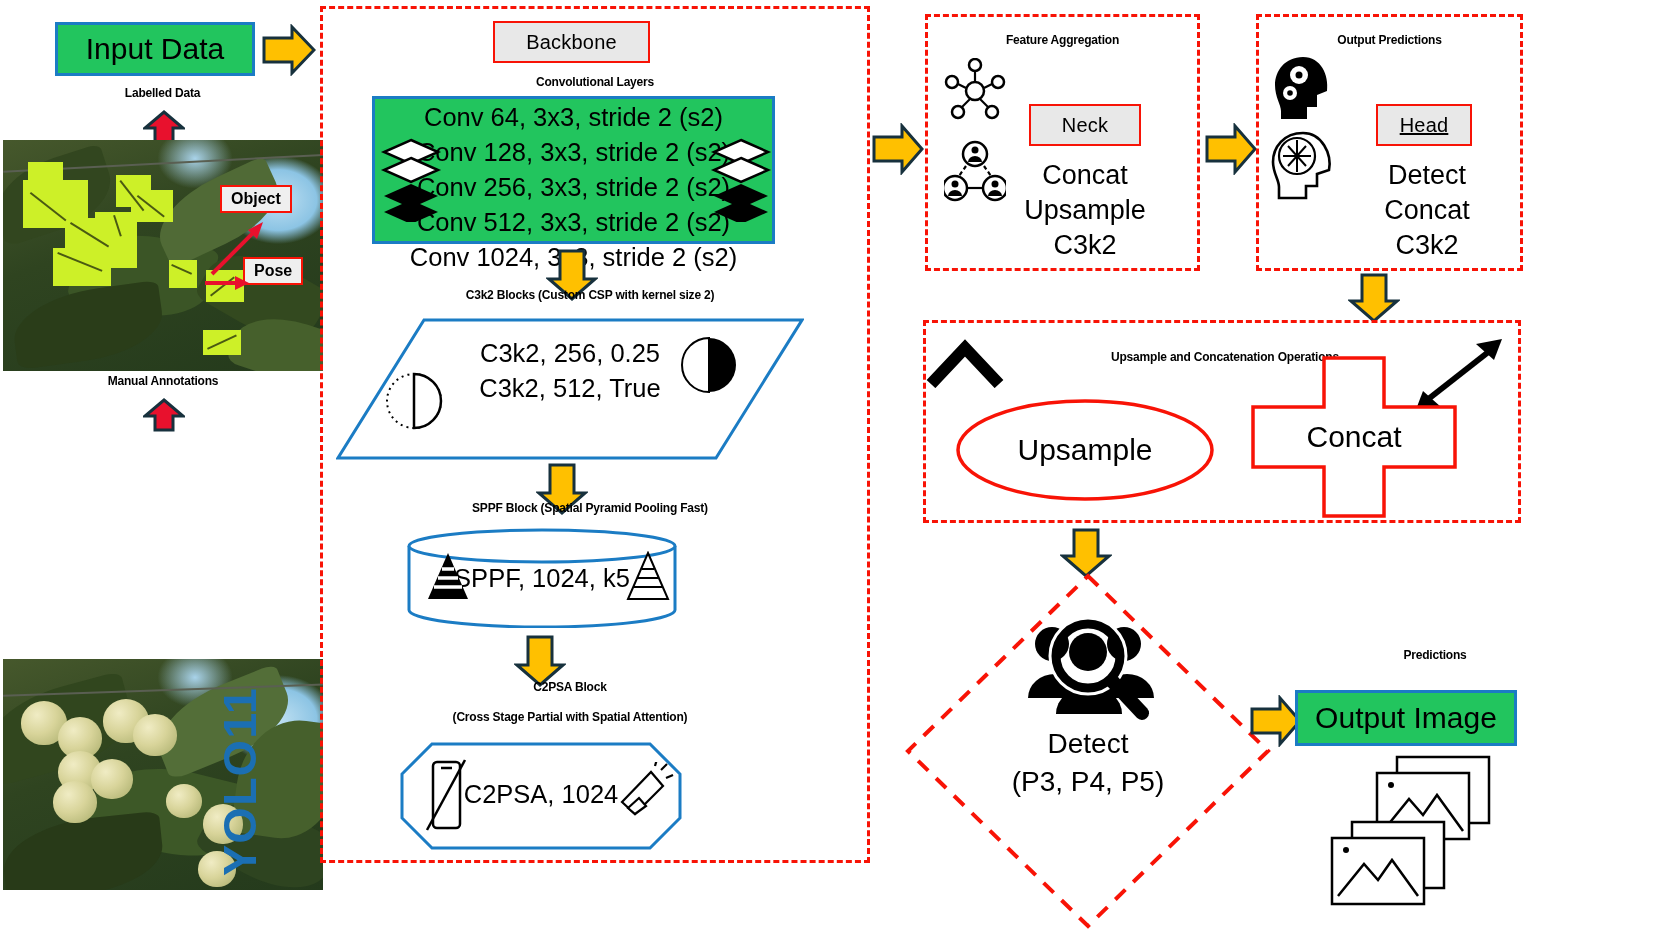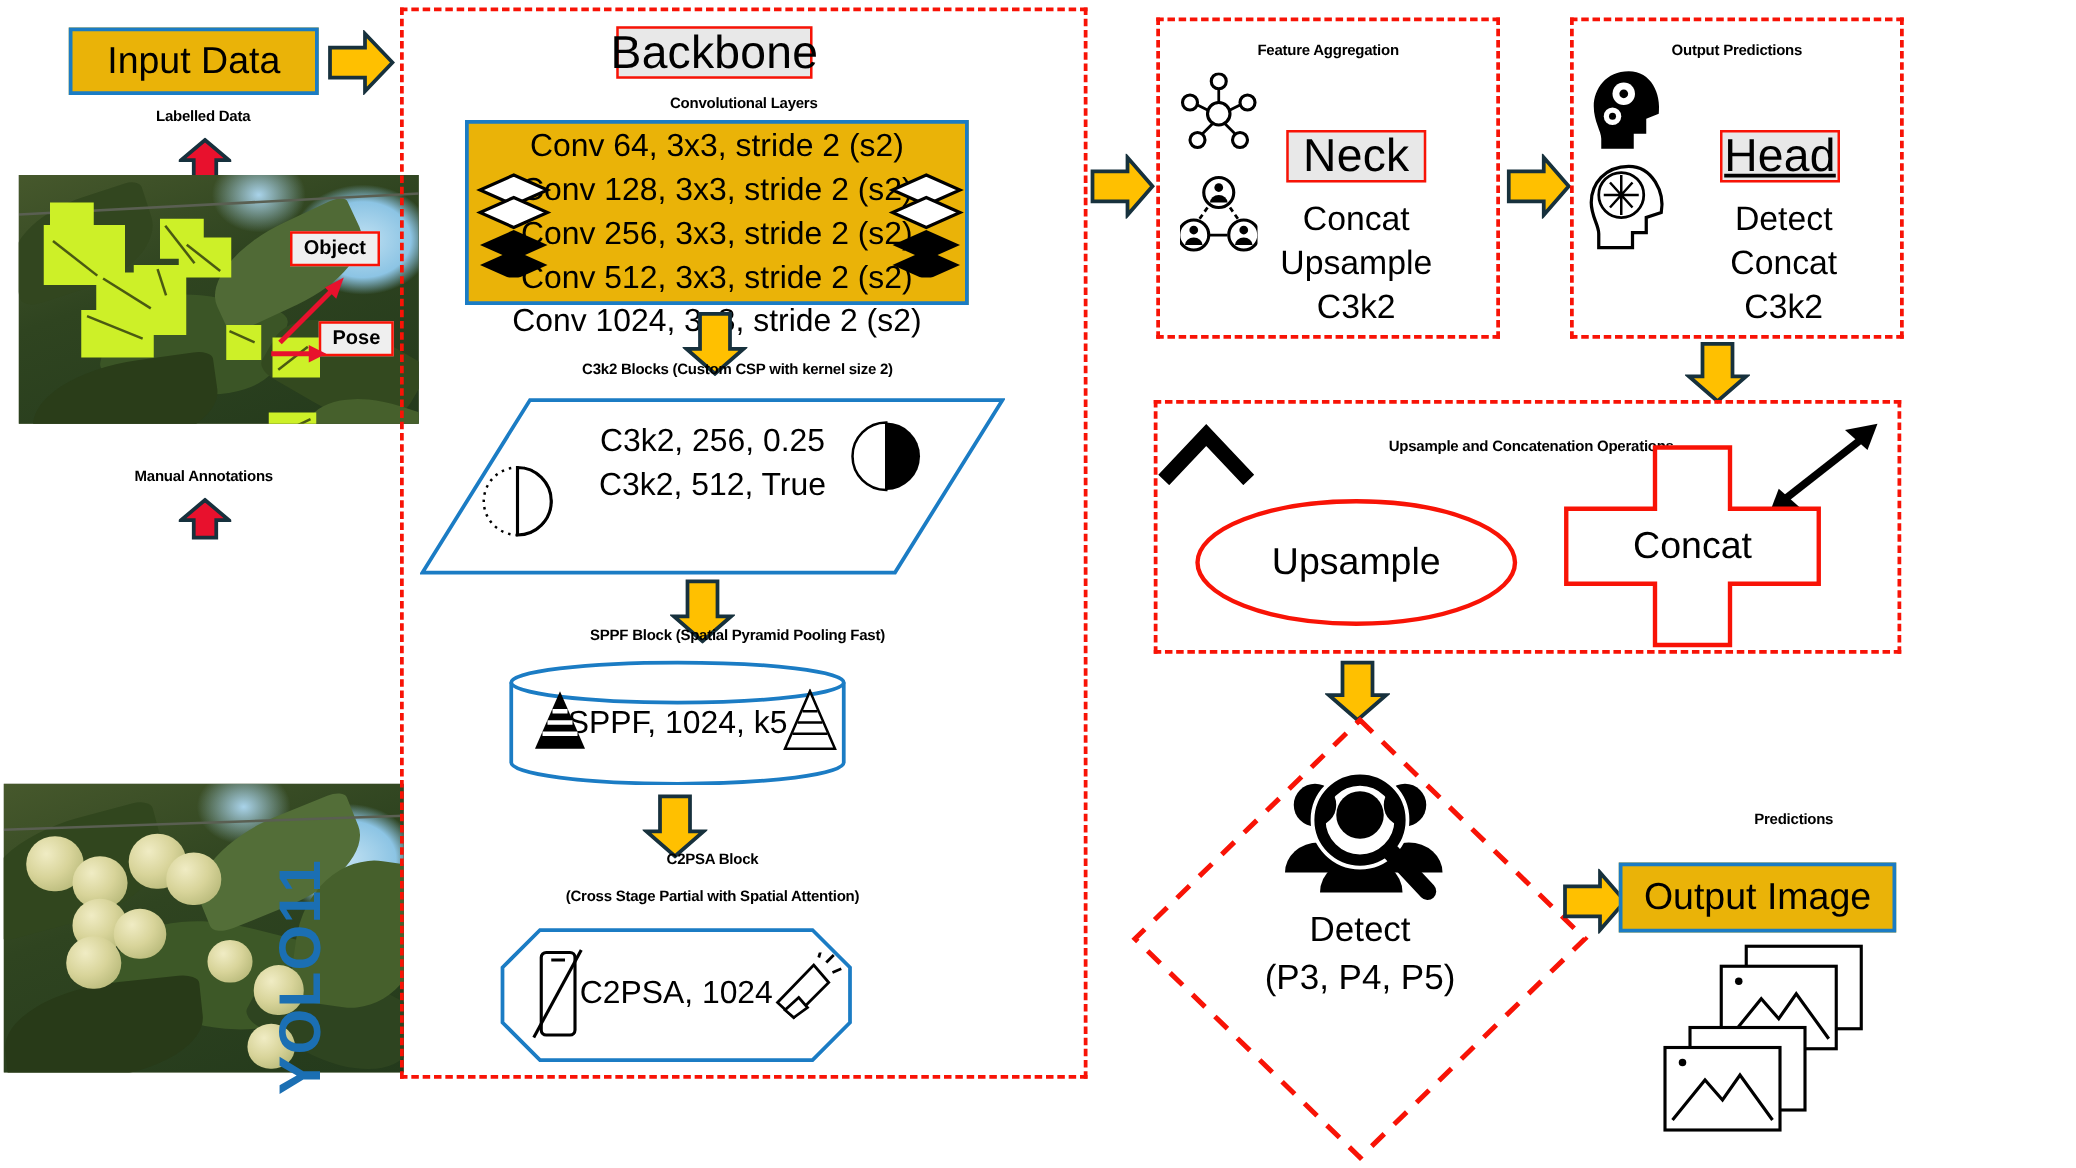--- a/index.html
+++ b/index.html
@@ -5,25 +5,25 @@
   * { box-sizing: border-box; }
   html, body { margin:0; padding:0; background:#ffffff; }
   body {
     width:1661px; height:934px; position:relative; overflow:hidden;
     font-family:"Liberation Sans", sans-serif; color:#000;
   }
   .abs { position:absolute; }
   .ctr { display:flex; align-items:center; justify-content:center; text-align:center; }
 
   
-  .blue-box { border:3px solid #1b7cc4; background:#eab308; }
+  .blue-box { border:3px solid #1b7cc4; background:#22c55e; }
   .red-dash { border:3px dashed #f81306; background:transparent; }
   .gray-label {
     background:#e8e8e8; border:2px solid #f81306;
-    font-size:37px; letter-spacing:.2px;
+    font-size:20px; letter-spacing:.2px;
   }
   .bold-cap { font-weight:bold; font-size:12px; letter-spacing:-0.2px; }
   .mono-line { font-size:25.5px; line-height:35px; white-space:nowrap; }
 
   
   .photo { overflow:hidden; position:relative; background:#3a4a25; }
   .photo .sky {
     position:absolute; inset:0;
     background:
       radial-gradient(ellipse 70px 55px at 86% 26%, #bfe0f2 0%, #8cc4e4 55%, rgba(140,196,228,0) 80%),
@@ -65,21 +65,21 @@
 <svg class="abs" style="left:262px; top:24px;" width="54" height="52" viewBox="0 0 54 52">
   <polygon points="2,14 30,14 30,3 52,26 30,49 30,38 2,38" fill="#ffc000" stroke="#17313d" stroke-width="3" stroke-linejoin="miter"></polygon>
 </svg>
 
 <div class="abs bold-cap t-center" style="left:55px; top:86px; width:215px;">Labelled Data</div>
 
 <svg class="abs" style="left:143px; top:110px;" width="42" height="34" viewBox="0 0 42 34">
   <polygon points="21,2 40,18 30,18 30,32 12,32 12,18 2,18" fill="#e8112d" stroke="#17313d" stroke-width="3" stroke-linejoin="miter"></polygon>
 </svg>
 
-<div class="abs photo" style="left:15px; top:140px; width:320px; height:199px;">
+<div class="abs photo" style="left:3px; top:140px; width:320px; height:231px;">
   <div class="sky"></div>
 
   <div class="leaf" style="left:-10px; top:20px;  width:120px;height:70px; background:#32461f; transform:rotate(-18deg);"></div>
   <div class="leaf" style="left:70px;  top:95px;  width:140px;height:80px; background:#3b5526; transform:rotate(12deg);"></div>
   <div class="leaf" style="left:150px; top:40px;  width:130px;height:64px; background:#506a36; transform:rotate(-25deg);"></div>
   <div class="leaf" style="left:200px; top:120px; width:120px;height:70px; background:#33491f; transform:rotate(30deg);"></div>
   <div class="leaf" style="left:10px;  top:150px; width:150px;height:70px; background:#2a3d19; transform:rotate(-8deg);"></div>
   <div class="leaf" style="left:230px; top:180px; width:110px;height:60px; background:#46602c; transform:rotate(18deg);"></div>
   <div class="wire" style="left:0; top:22px; width:330px; transform:rotate(-3deg);"></div>
 

